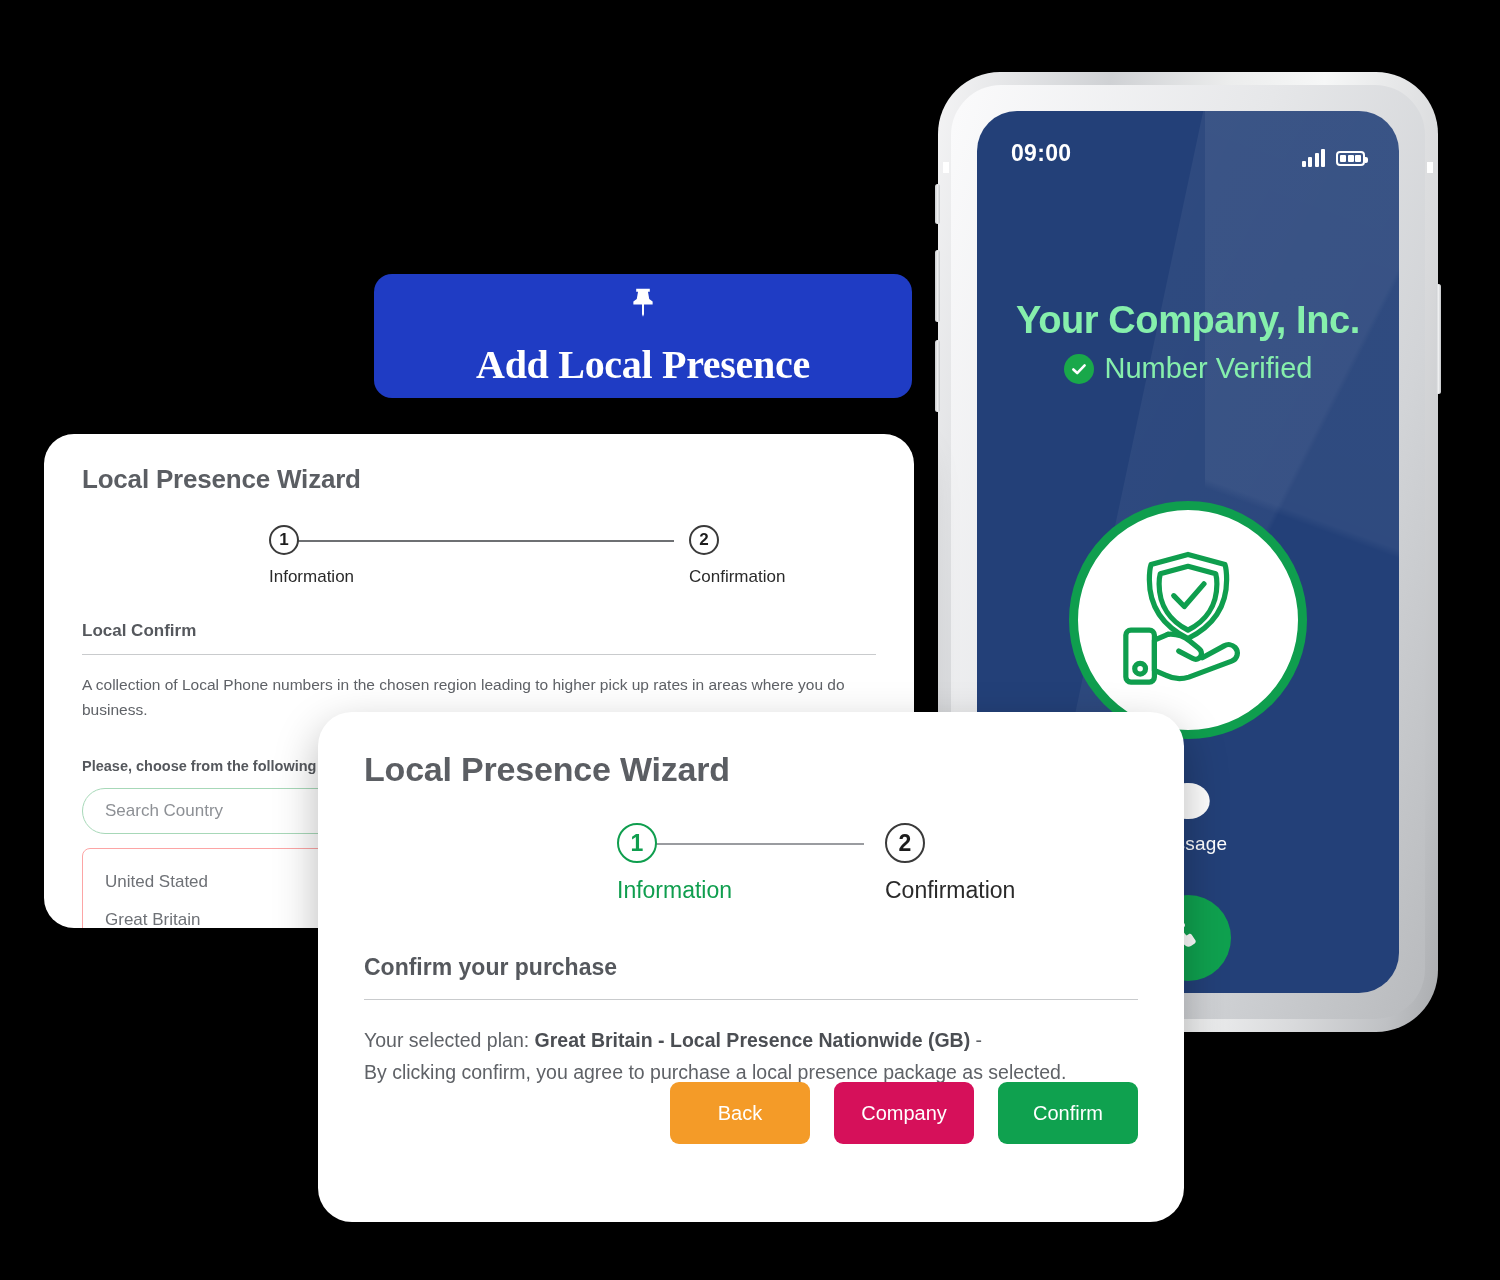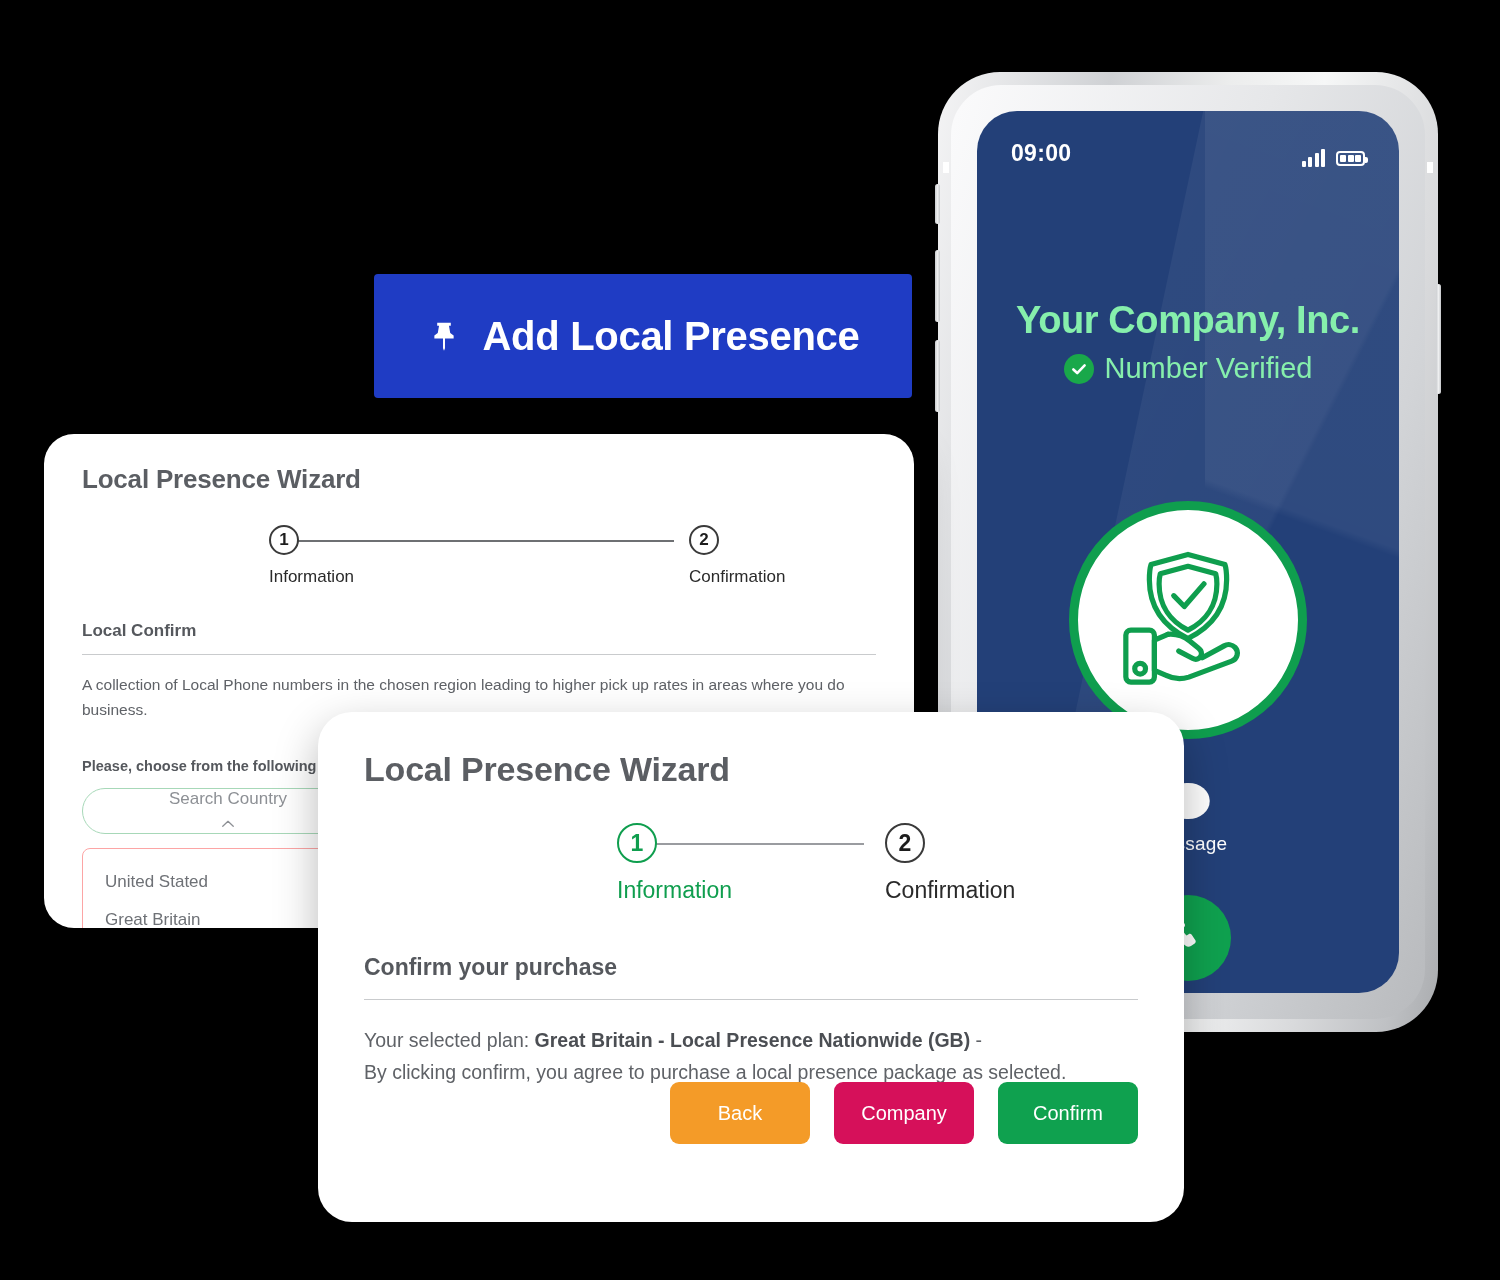--- a/index.html
+++ b/index.html
@@ -218,32 +218,33 @@
 
   
   #cta-button {
     position: absolute;
     left: 374px;
     top: 274px;
     width: 538px;
     height: 124px;
     background: #1f3cc4;
     border: none;
-    border-radius: 4px;
+    border-radius: 18px;
     color: #ffffff;
-    font-family: Liberation Sans, sans-serif;
+    font-family: Liberation Serif, serif;
     font-size: 40px;
     font-weight: bold;
     display: flex;
     align-items: center;
     justify-content: center;
     gap: 22px;
     cursor: pointer;
     box-shadow: 0 10px 26px rgba(0,0,0,0.35);
     letter-spacing: -0.3px;
+    flex-direction: column;
   }
 
   
   .wizard-card {
     position: absolute;
     background: #ffffff;
     border-radius: 30px;
     box-shadow: 0 16px 44px rgba(0,0,0,0.28);
   }
   #card-information {
@@ -349,21 +350,20 @@
     width: 290px;
     height: 46px;
     border: 1px solid #a7d8b8;
     border-radius: 26px;
     background: #ffffff;
     display: flex;
     align-items: center;
     justify-content: space-between;
     padding: 0 20px 0 22px;
     cursor: pointer;
-    flex-direction: column;
   }
   .search-select .placeholder { color: #8d9095; font-size: 17px; }
   .dropdown-list {
     margin-top: 14px;
     width: 290px;
     border: 1px solid #fca5a5;
     border-radius: 8px;
     background: #ffffff;
     padding: 14px 0 10px 0;
   }

